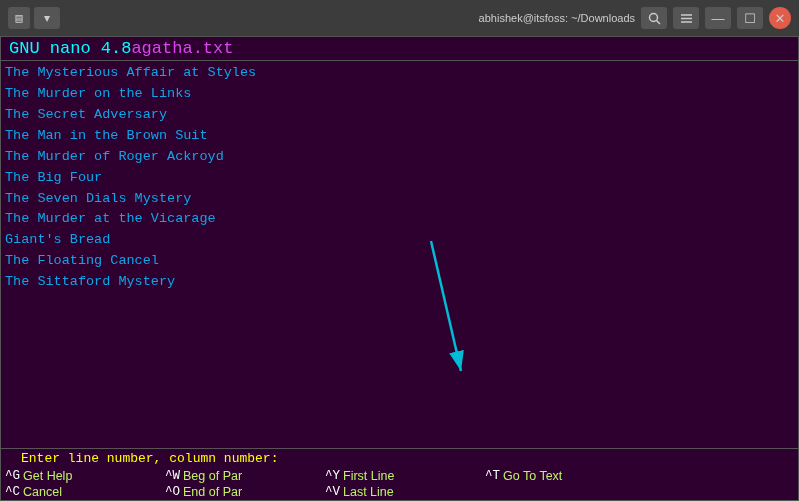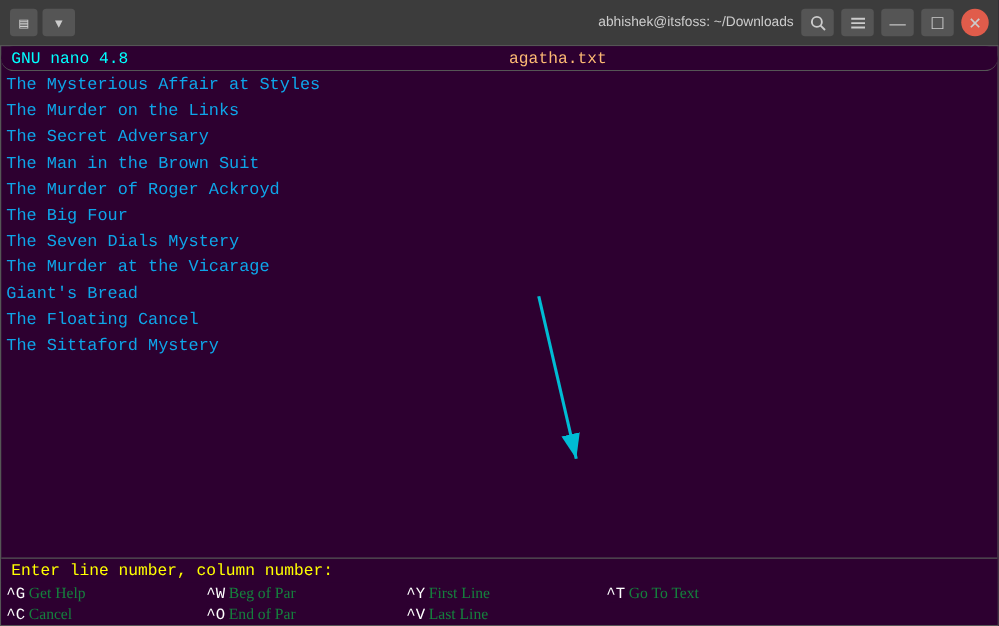--- a/index.html
+++ b/index.html
@@ -86,30 +86,28 @@
       flex-direction: column;
       background: #2d0030;
       border: 1px solid #555;
       margin: 0;
     }
 
     
     #nano-header {
       background: #2d0030;
       color: #ffff00;
-      font-size: 13px;
+      font-size: 17px;
       padding: 2px 8px;
       display: flex;
-      justify-content: space-between;
       border-bottom: 1px solid #555;
       flex-shrink: 0;
-      border-radius: 10px;
     }
     #nano-version { color: #00ffff; }
-    #nano-filename { color: #fdba74; }
+    #nano-filename { color: #d946ef; }
 
     
     #nano-content {
       flex: 1;
       padding: 2px 4px;
       color: #00ffff;
       font-size: 13.5px;
       line-height: 1.55;
       overflow: hidden;
       position: relative;
@@ -124,21 +122,21 @@
     #arrow-overlay {
       position: absolute;
       top: 0; left: 0; width: 100%; height: 100%;
       pointer-events: none;
     }
 
     
     #nano-prompt {
       background: #2d0030;
       border-top: 1px solid #555;
-      padding: 2px 8px;
+      padding: 2px 20px;
       flex-shrink: 0;
     }
     #prompt-line {
       display: flex;
       align-items: center;
     }
     #prompt-text {
       color: #ffff00;
       font-size: 13px;
       white-space: nowrap;
@@ -173,23 +171,23 @@
     .shortcut-key {
       color: #ffffff;
       background: #2d0030;
       font-size: 12.5px;
       font-family: 'Courier New', Courier, monospace;
     }
     .shortcut-key-ctrl {
       color: #ffffff;
     }
     .shortcut-label {
-      color: #15803d;
+      color: #bef264;
       font-size: 12.5px;
-      font-family: Liberation Serif, serif;
+      font-family: Liberation Sans, sans-serif;
     }
   </style>
 </head>
 <body>
 
 <div id="titlebar">
   <div id="titlebar-left">
     <div id="app-icon-box">
       <span>▤</span>
     </div>

